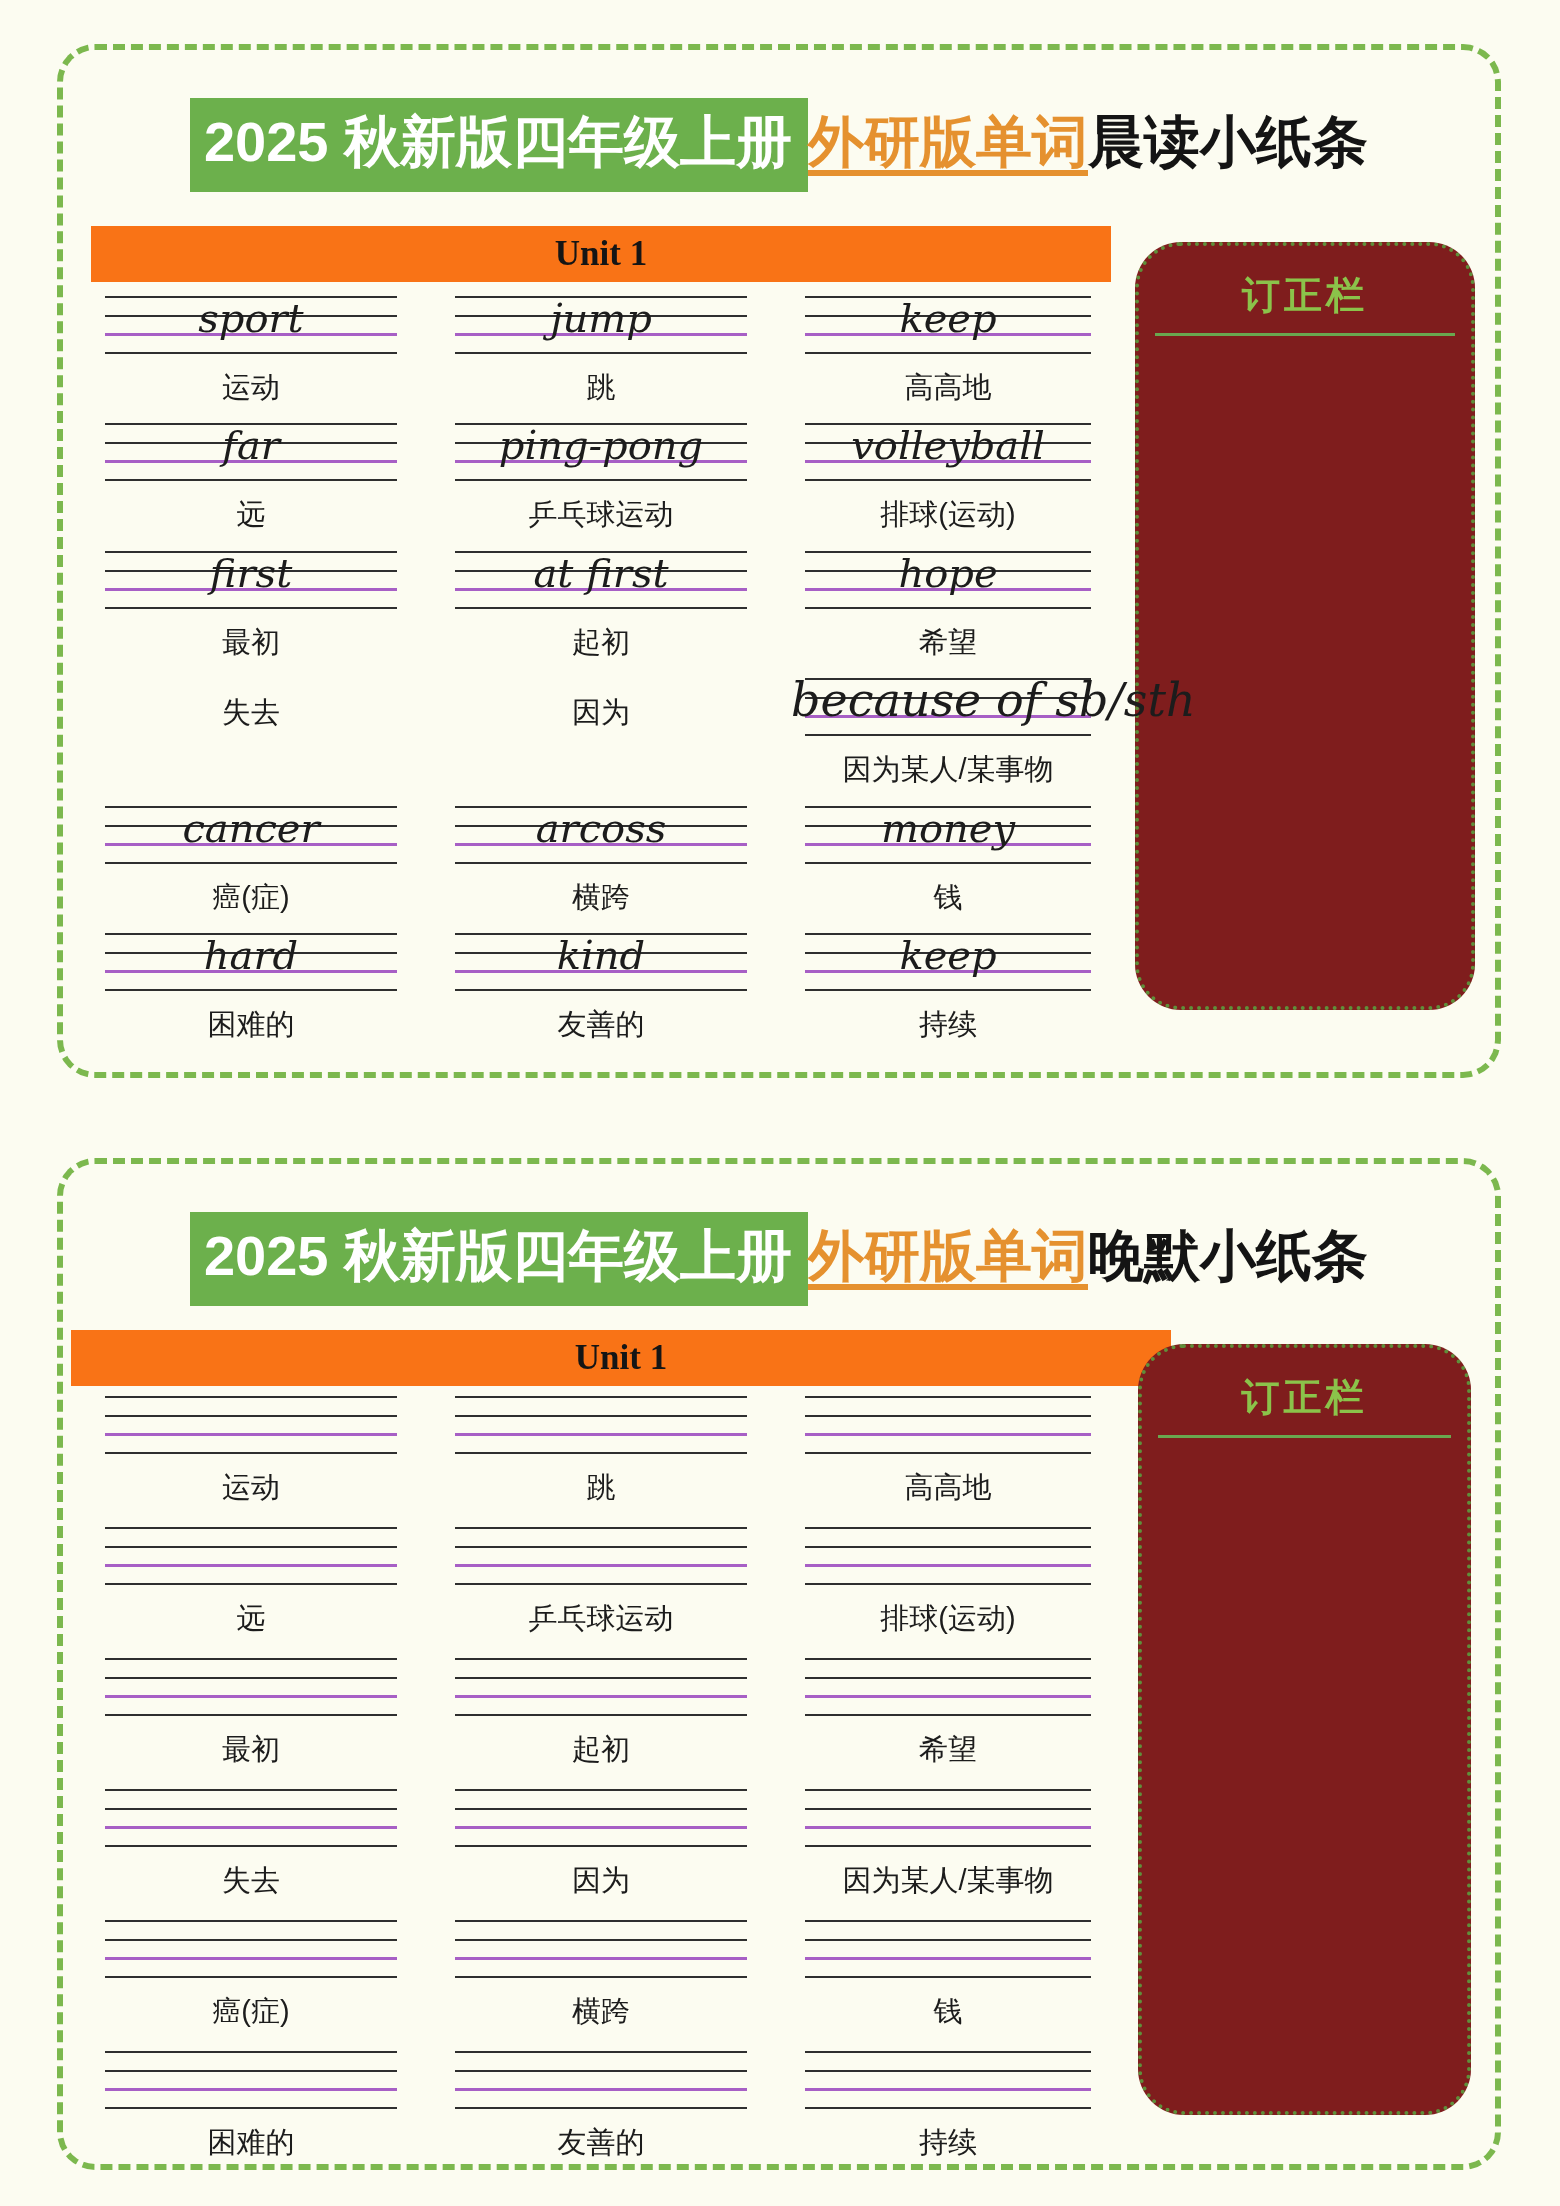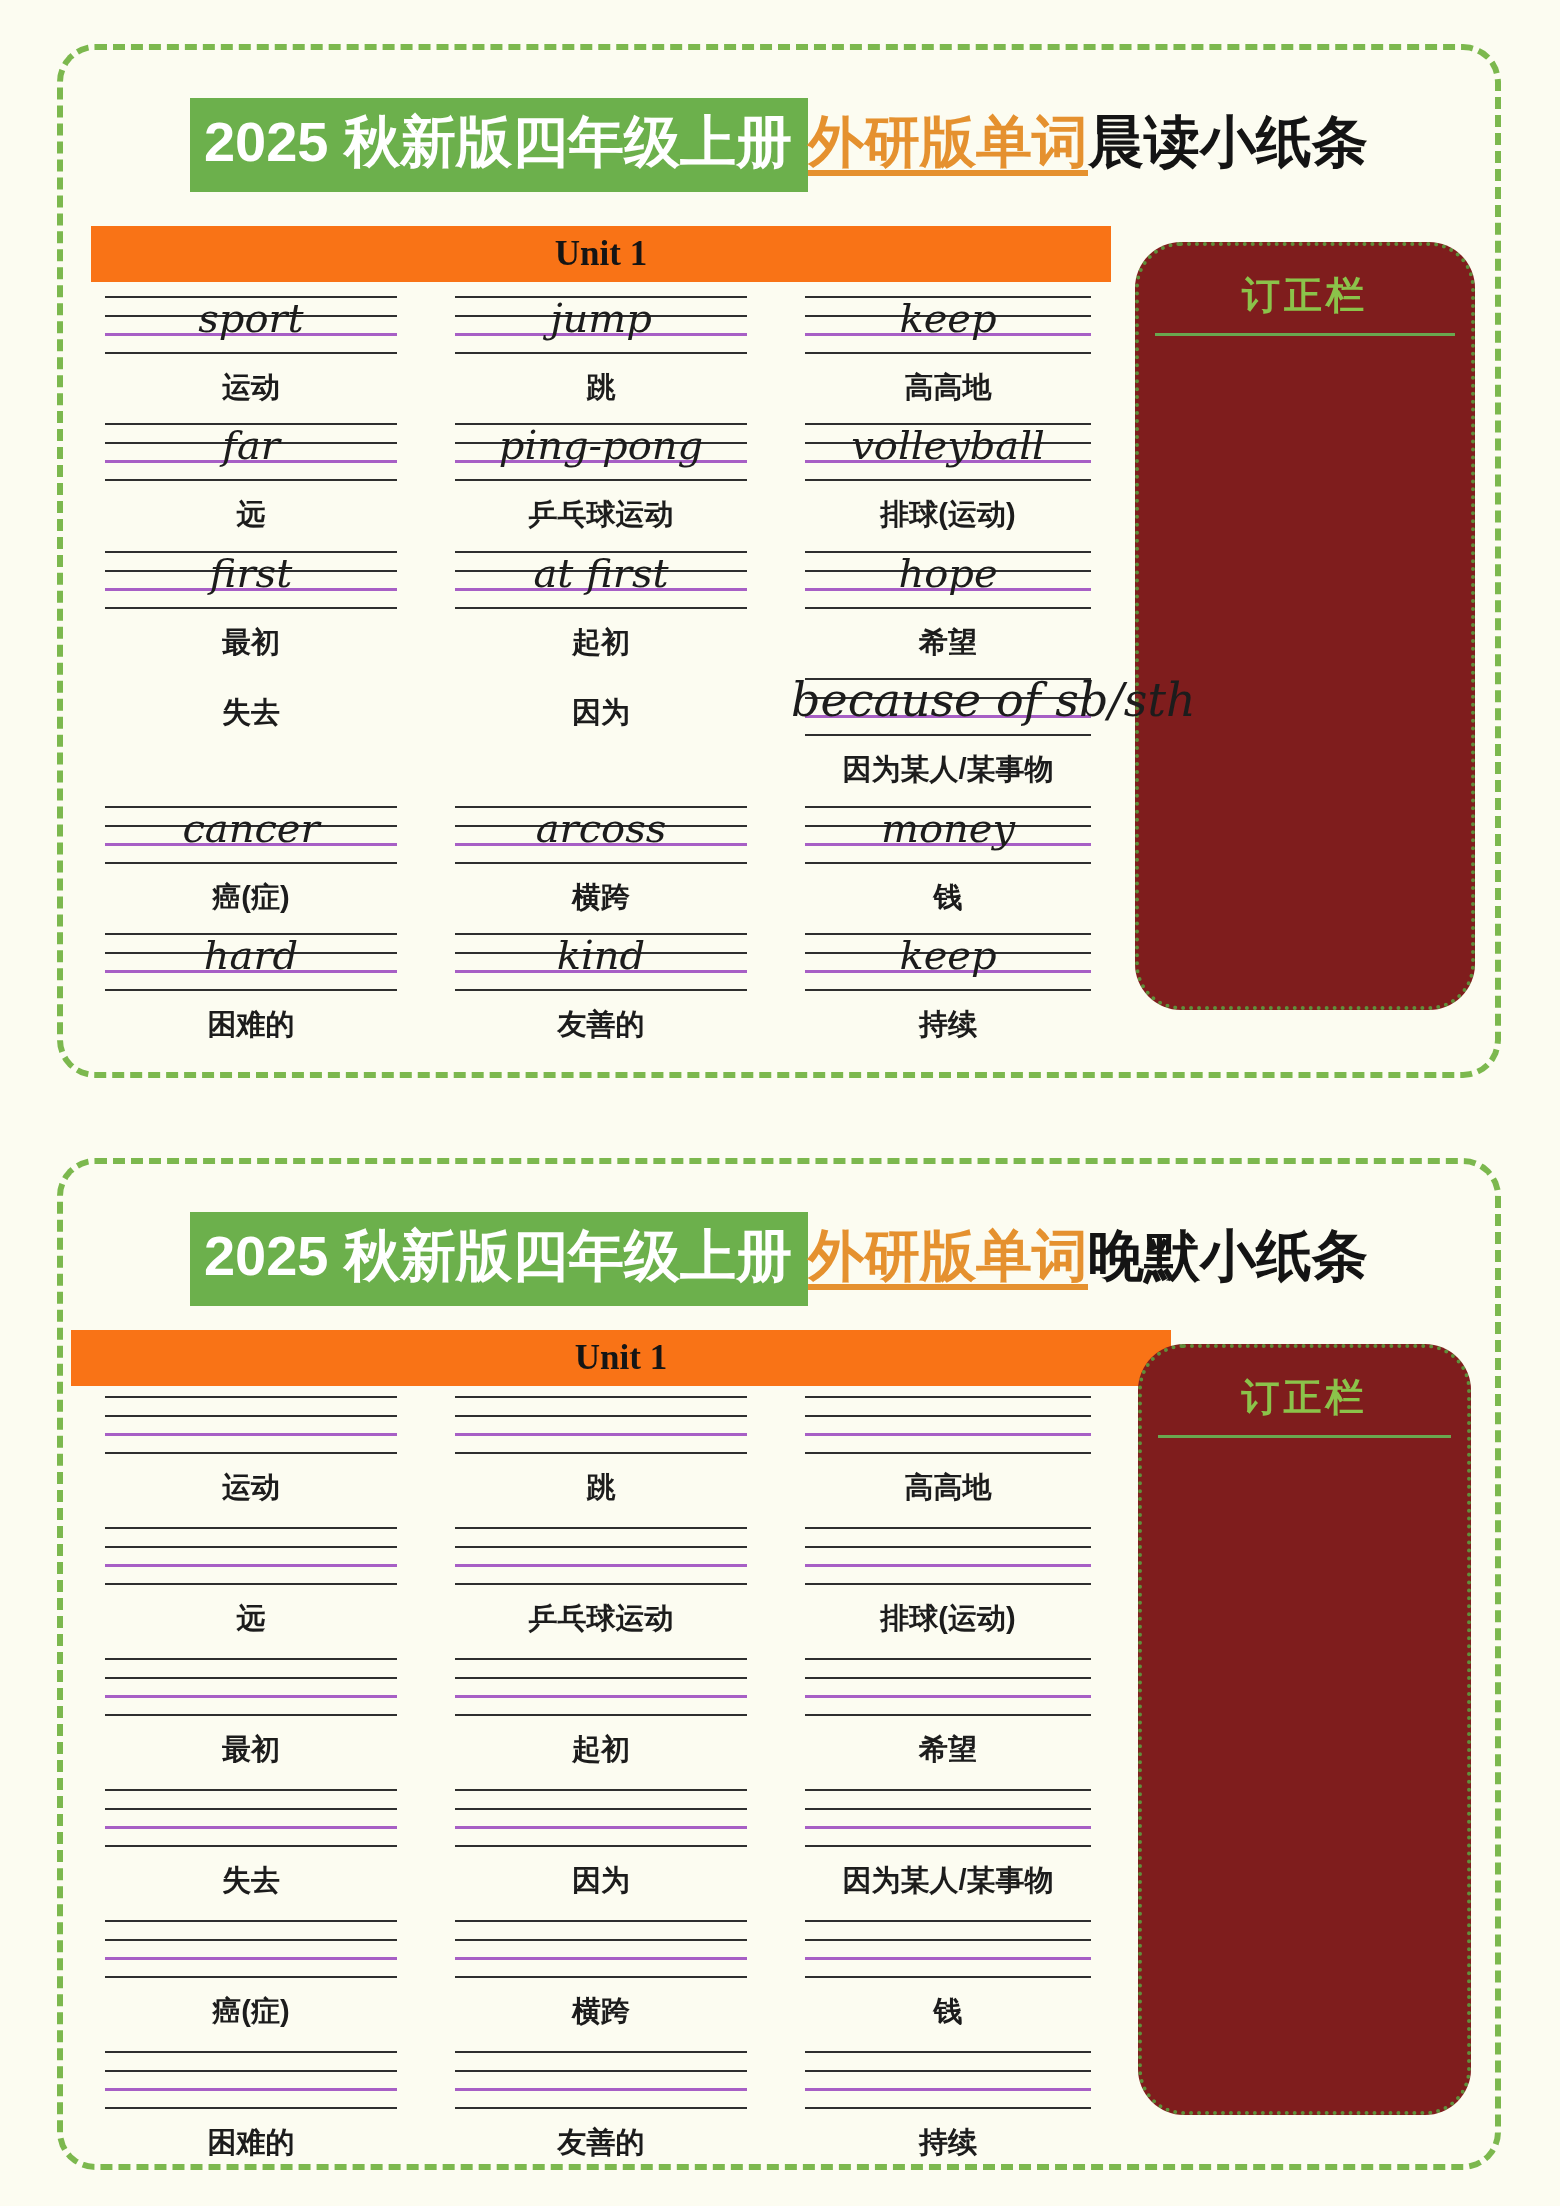--- a/index.html
+++ b/index.html
@@ -61,21 +61,21 @@
   .guides i.g4{top:56px;}
   .word{
     position:absolute;top:1px;left:-14px;right:-14px;
     text-align:center;white-space:nowrap;
     font-family:"DejaVu Serif", serif;
     font-style:italic;font-size:40px;line-height:42px;
     color:#1c1c1c;
   }
   .cn{
     margin-top:15px;text-align:center;white-space:nowrap;
-    font-size:29px;font-weight:bold;color:#1c1c1c;
+    font-size:29px;font-weight:normal;color:#1c1c1c;
   }
 
   
   .fix{
     position:absolute;
     background:#7f1d1d;
     border:4px dotted #5f8f3a;
     border-radius:46px;
   }
   .p1 .fix{top:192px;left:1072px;width:332px;height:760px;}

